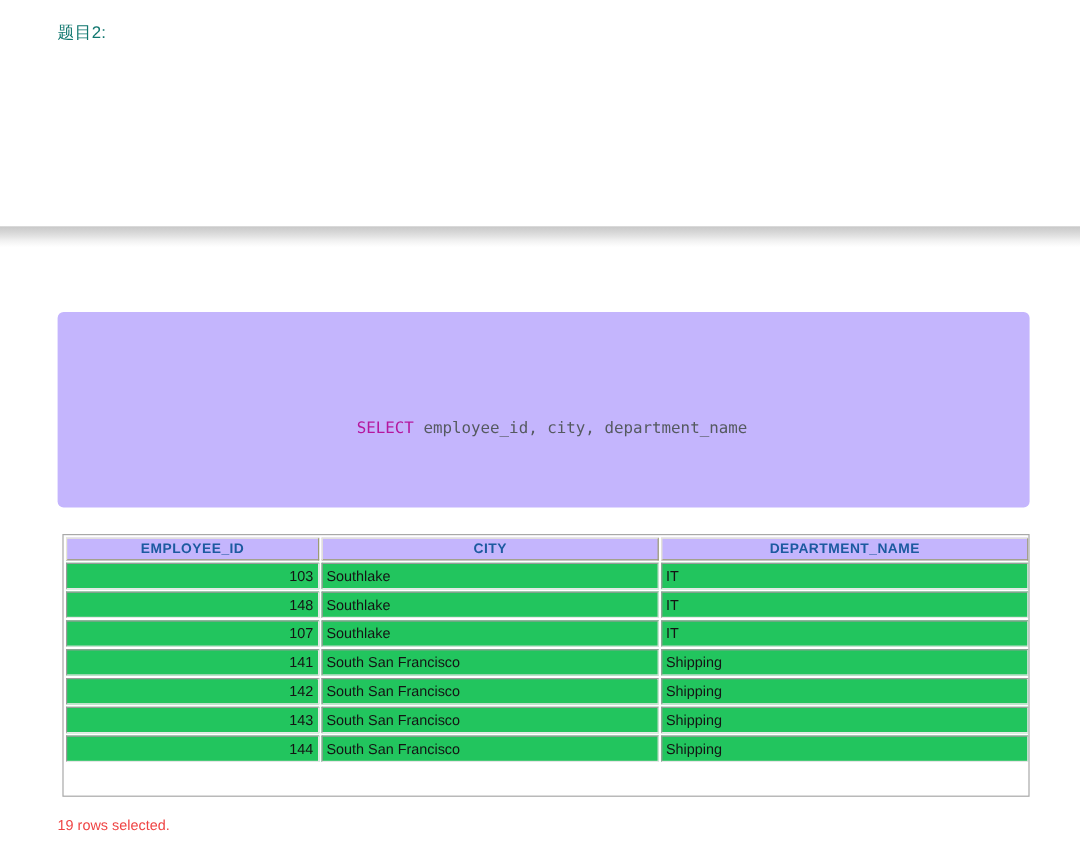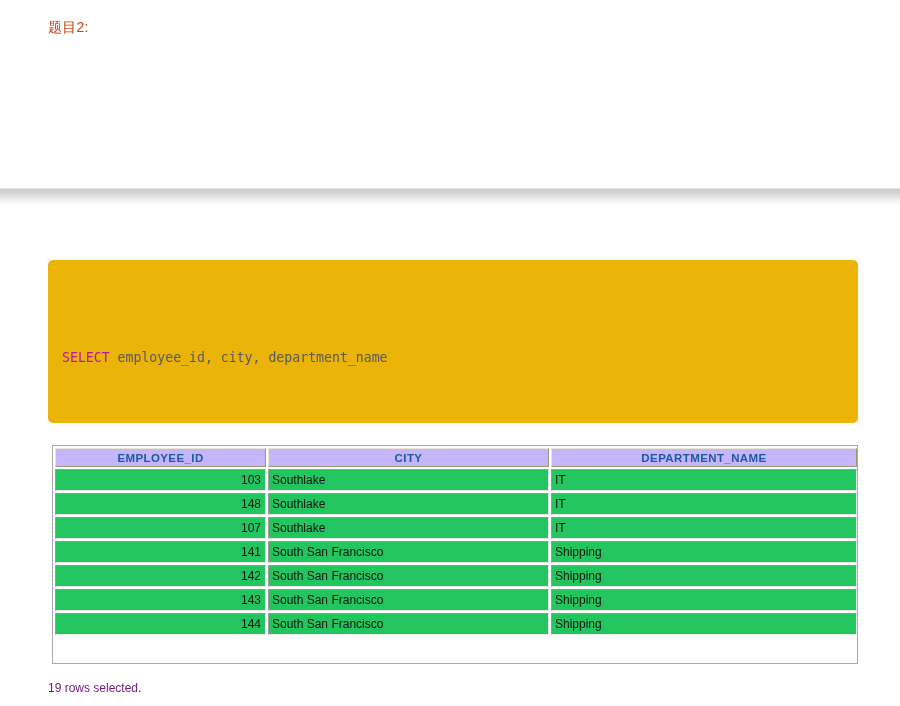--- a/index.html
+++ b/index.html
@@ -17,21 +17,21 @@
     -webkit-font-smoothing: antialiased;
   }
 
   
   .page-heading {
     position: absolute;
     left: 48px;
     top: 17px;
     font-size: 14px;
     line-height: 20px;
-    color: #c2410c;
+    color: #0f766e;
     letter-spacing: 0.2px;
     white-space: pre;
     text-align: center;
   }
 
   
   .separator-bar {
     position: absolute;
     left: 0;
     top: 188px;
@@ -48,29 +48,30 @@
   }
 
   
   .code-block {
     position: absolute;
     left: 48px;
     top: 260px;
     width: 810px;
     height: 163px;
     box-sizing: border-box;
-    background: #eab308;
+    background: #c4b5fd;
     border-radius: 5px;
     padding: 12px 0 0 14px;
     font-family: "DejaVu Sans Mono", "Liberation Mono", monospace;
     font-size: 13.2px;
     line-height: 24.8px;
     color: #555a60;
     white-space: pre;
     overflow: hidden;
+    text-align: center;
   }
   .code-line { white-space: pre; }
   .kw  { color: #b5179e; }
   .idf { color: #555a60; }
 
   
   .result-grid {
     position: absolute;
     left: 52px;
     top: 445px;
@@ -125,21 +126,21 @@
   .col-emp  { width: 211px; }
   .col-city { width: 281px; }
   .col-dept { width: 306px; }
 
   
   .rows-note {
     position: absolute;
     left: 48px;
     top: 681px;
     font-size: 12px;
-    color: #701a75;
+    color: #ef4444;
     white-space: pre;
   }
 </style>
 </head>
 <body>
 
 <div class="page-heading">题目2:</div>
 
 <div class="separator-bar"></div>
 

